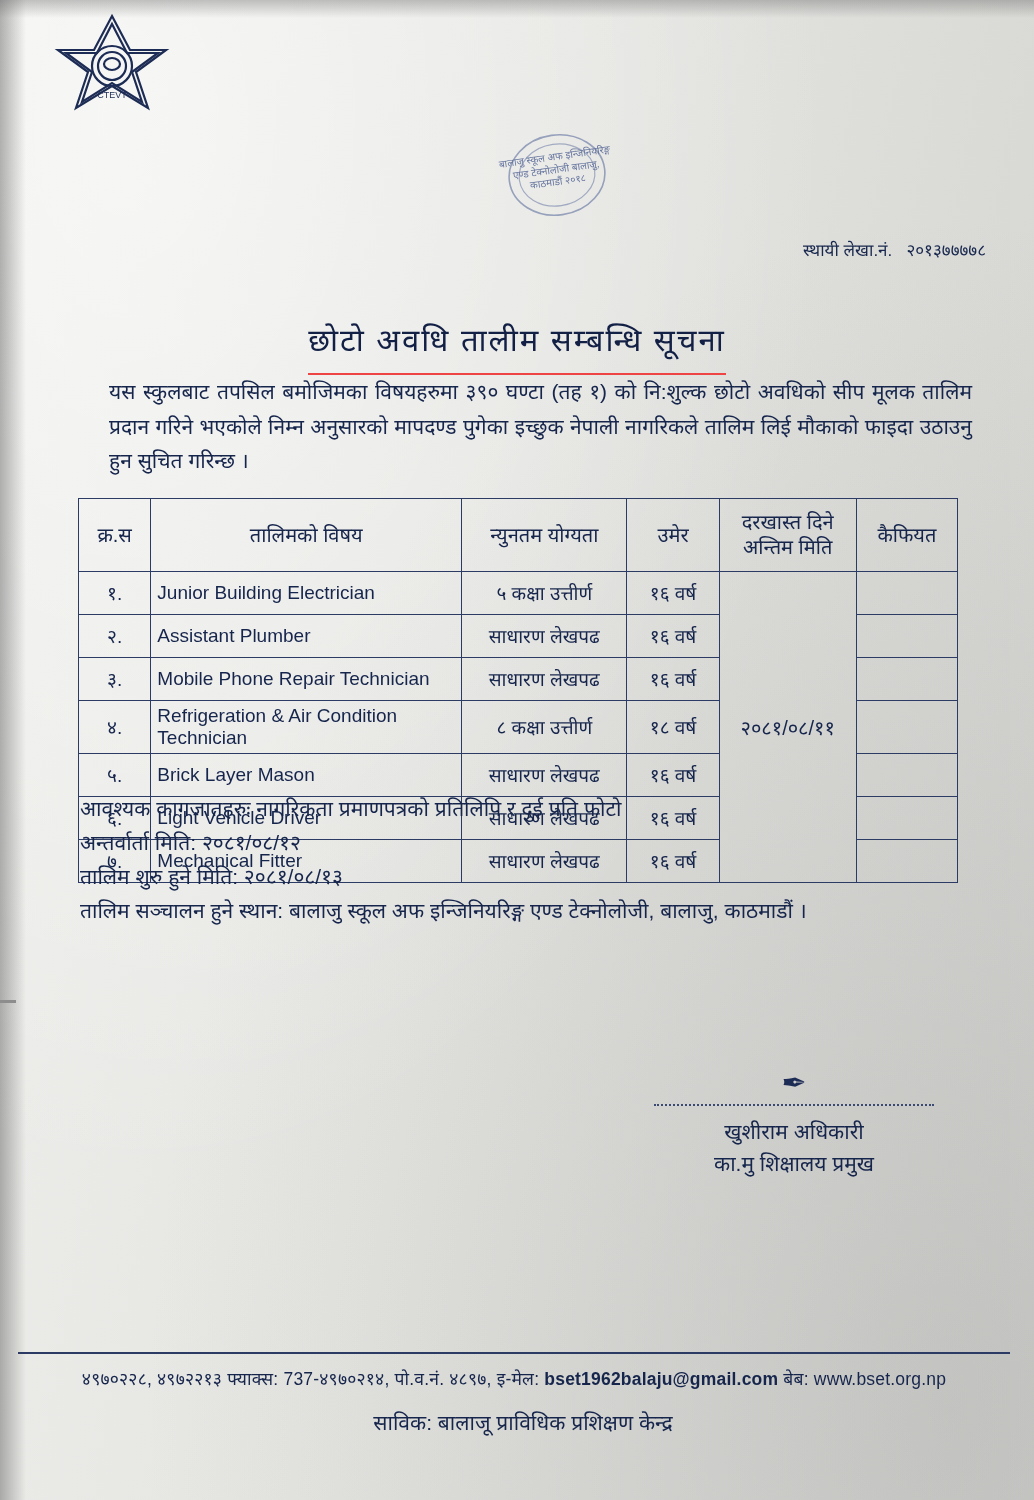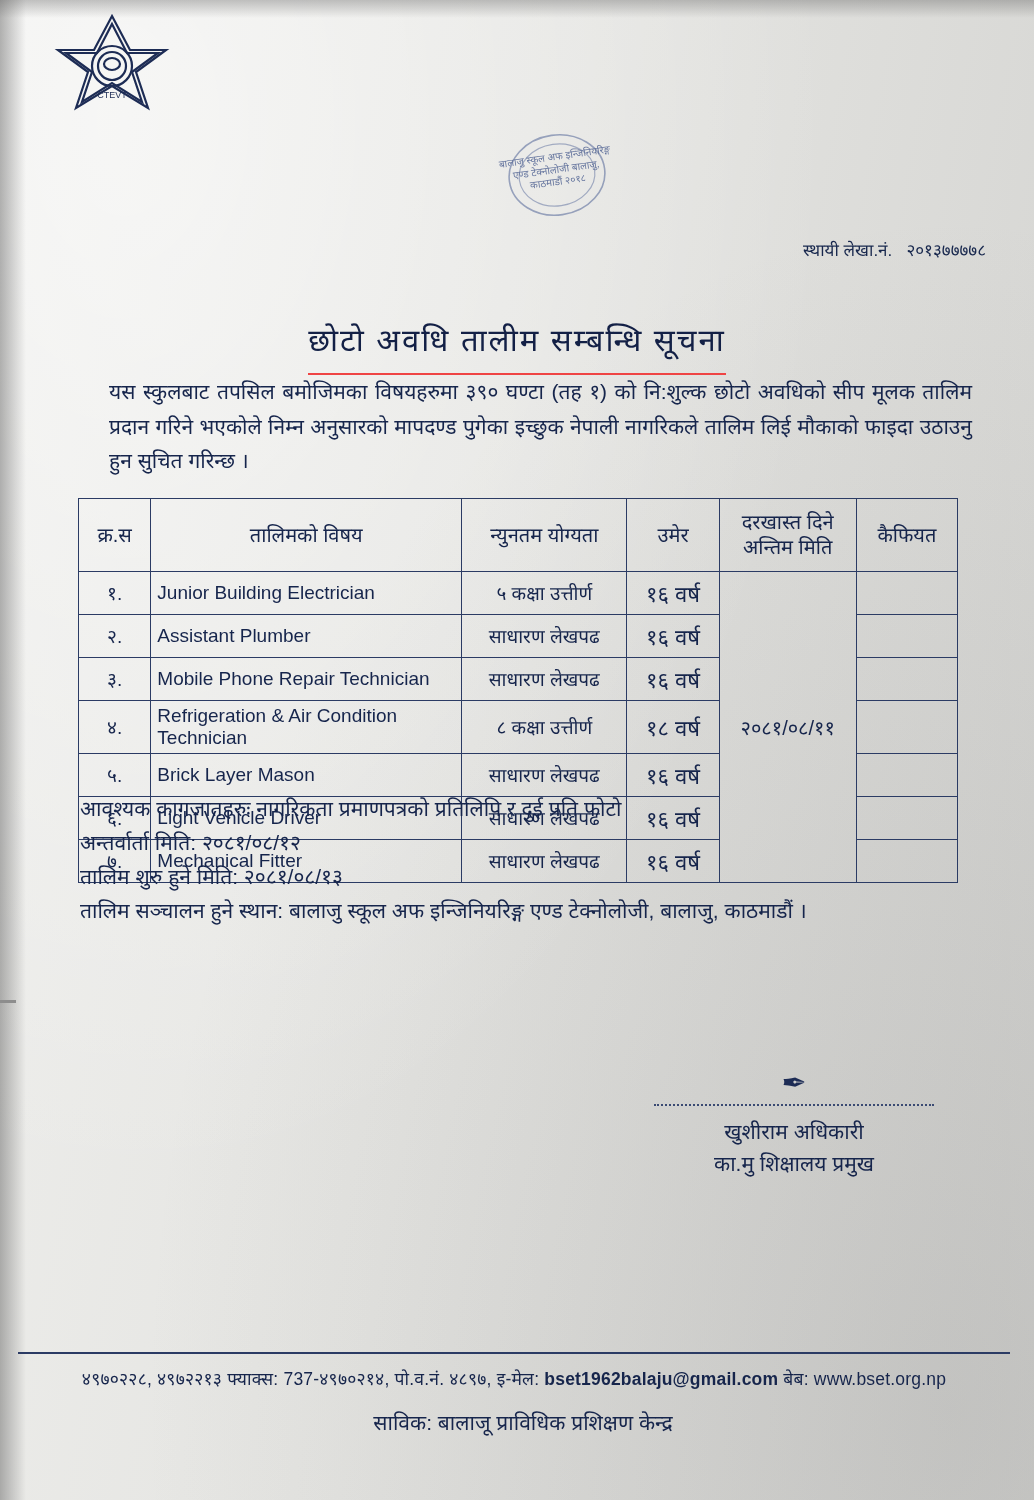--- a/index.html
+++ b/index.html
@@ -145,21 +145,21 @@
   table.notice th {
     font-weight: normal;
     font-size: 20px;
     text-align: center;
     line-height: 1.25;
     height: 64px;
   }
   .c-sn  { width: 66px;  text-align: center; font-size: 19px; }
   .c-sub { width: 348px; text-align: left; padding-left: 12px; font-size: 19px; }
   .c-qual{ width: 178px; text-align: center; font-size: 19px; }
-  .c-age { width: 92px;  text-align: center; font-size: 22px; }
+  .c-age { width: 92px;  text-align: center; font-size: 19px; }
   .c-date{ width: 132px; text-align: center; font-size: 20px; }
   .c-rem { width: 96px; margin-left: 43px; }
   td.c-sub { font-family: "Liberation Sans", sans-serif; }
   tr.row td { height: 34px; }
 
   
   .details {
     position: absolute;
     left: 80px;
     right: 60px;

